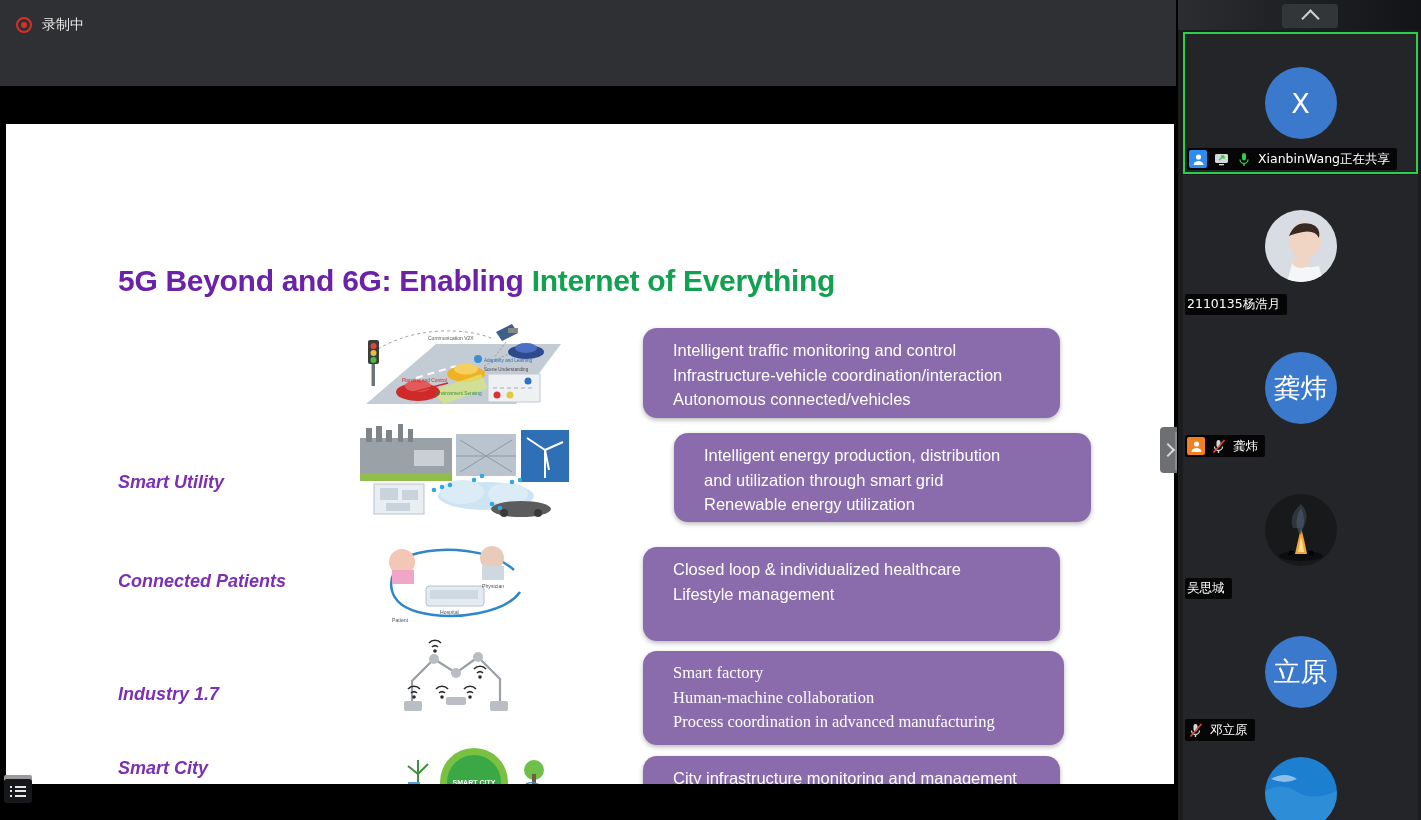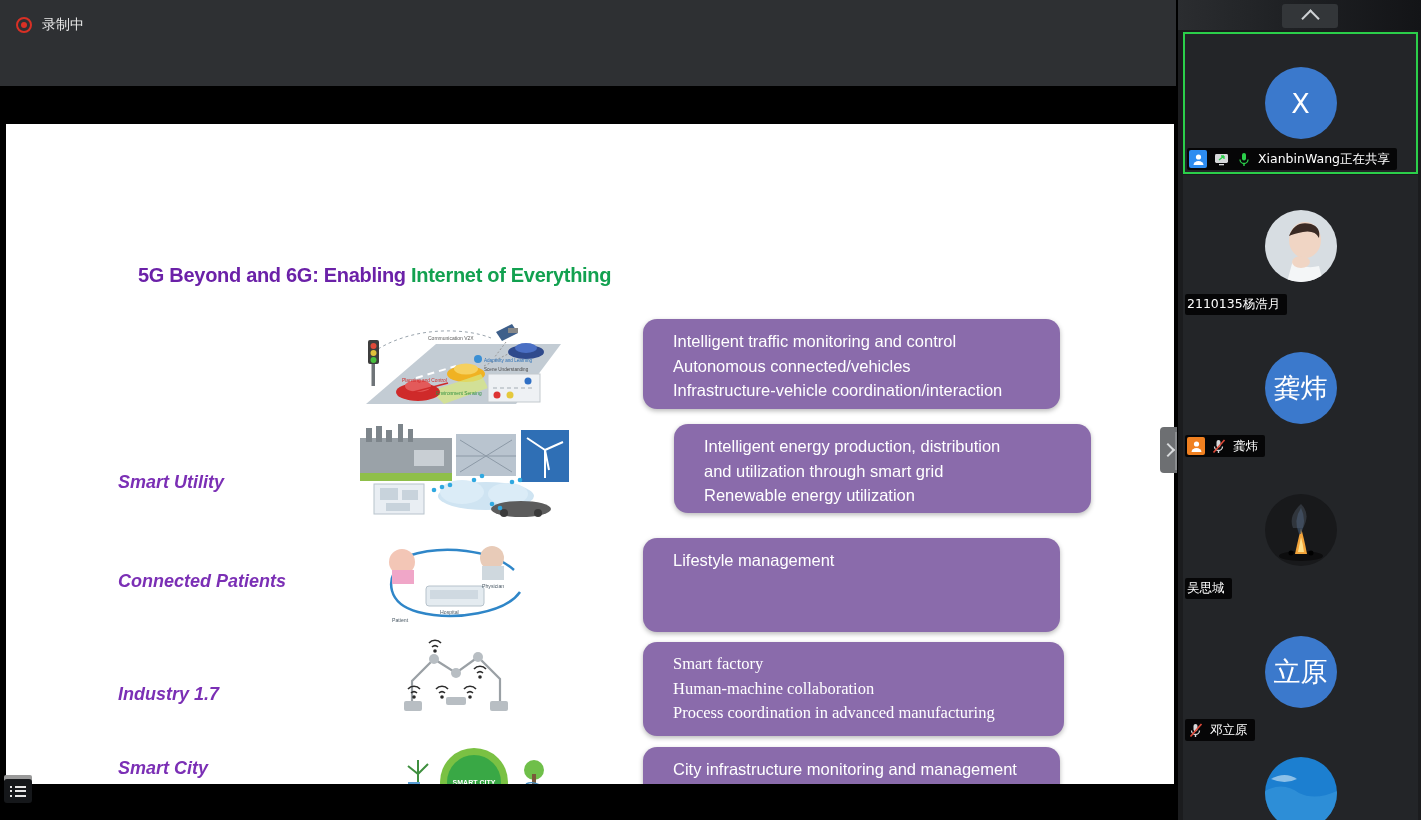--- a/index.html
+++ b/index.html
@@ -11,31 +11,31 @@
   .rec-dot{position:absolute;left:16px;top:17px;width:16px;height:16px;border-radius:50%;
            border:2px solid #d93025;box-sizing:border-box;}
   .rec-dot i{position:absolute;left:3px;top:3px;width:6px;height:6px;border-radius:50%;background:#d93025;}
   .rec-text{position:absolute;left:42px;top:16px;color:#e8e8e8;font-size:14px;
             font-family:"DejaVu Sans","Liberation Sans",sans-serif;}
 
   .black-strip{position:absolute;left:0;top:86px;width:1176px;height:38px;background:#000;}
 
   
   .slide{position:absolute;left:6px;top:124px;width:1168px;height:660px;background:#fff;overflow:hidden;}
-  .slide-title{position:absolute;left:112px;top:140px;font-size:20px;font-weight:bold;
-               font-family:"Liberation Sans",sans-serif;white-space:nowrap;letter-spacing:-0.3px;margin-left:20px;}
+  .slide-title{position:absolute;left:112px;top:140px;font-size:30px;font-weight:bold;
+               font-family:"Liberation Sans",sans-serif;white-space:nowrap;letter-spacing:-0.3px;}
   .t-a{color:#6b21a8;}
   .t-b{color:#12a150;}
 
   .row-label{position:absolute;color:#7b2fb5;font-size:18px;font-weight:bold;font-style:italic;
              line-height:24px;font-family:"Liberation Sans",sans-serif;}
 
   .card{position:absolute;background:#8a6bab;border-radius:14px;color:#fff;
         box-shadow:0 2px 5px rgba(0,0,0,.28);box-sizing:border-box;
-        padding:10px 18px 10px 30px;}
+        padding:10px 18px 10px 30px;margin-top:9px;}
   .card div{font-size:16.5px;line-height:24.5px;white-space:nowrap;}
 
   
   .art{position:absolute;}
   .art svg{display:block;}
 
   .list-btn{position:absolute;left:4px;top:779px;width:28px;height:24px;background:#15171a;
             border-radius:3px;display:flex;align-items:center;justify-content:center;cursor:pointer;}
   .list-btn span{display:block;width:16px;height:11px;position:relative;}
   .list-btn span i{position:absolute;left:5px;height:2px;width:11px;background:#e6e6e6;}
@@ -303,31 +303,32 @@
           </g>
         <g stroke="#4a90c4" stroke-width="1.4" fill="none">
           <path d="M20,60 q10,-8 18,-4"></path>
             <path d="M160,58 q-10,-8 -18,-4"></path>
         </g>
       </svg>
     </div>
 
     <div class="card" style="left:637px;top:195px;width:417px;height:90px;">
       <div>Intelligent traffic monitoring and control</div>
+      <div>Infrastructure-vehicle coordination/interaction</div>
       <div>Autonomous connected/vehicles</div>
-      <div>Infrastructure-vehicle coordination/interaction</div>
     </div>
 
     <div class="card" style="left:668px;top:300px;width:417px;height:89px;">
       <div>Intelligent energy production, distribution</div>
       <div>and utilization through smart grid</div>
       <div>Renewable energy utilization</div>
     </div>
 
     <div class="card" style="left:637px;top:414px;width:417px;height:94px;">
+      <div>Closed loop &amp; individualized healthcare</div>
       <div>Lifestyle management</div>
     </div>
 
     <div class="card" style="left:637px;top:518px;width:421px;height:94px;font-family:Liberation Serif, serif;">
       <div>Smart factory</div>
       <div>Human-machine collaboration</div>
       <div>Process coordination in advanced manufacturing</div>
     </div>
 
     <div class="card" style="left:637px;top:623px;width:417px;height:94px;">

